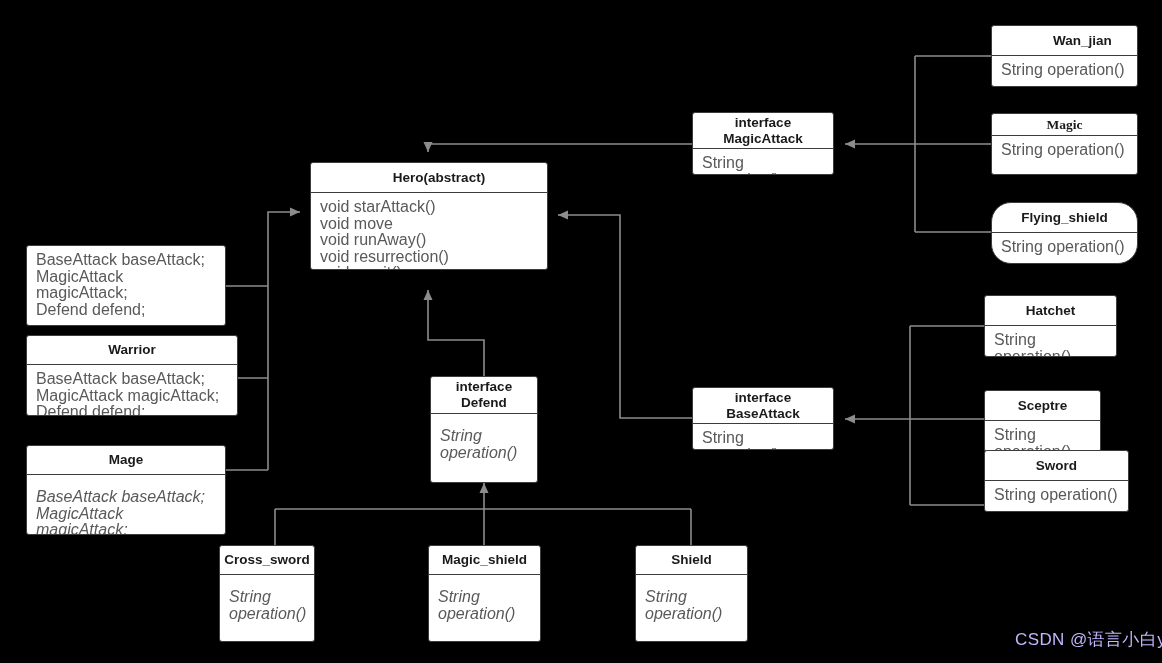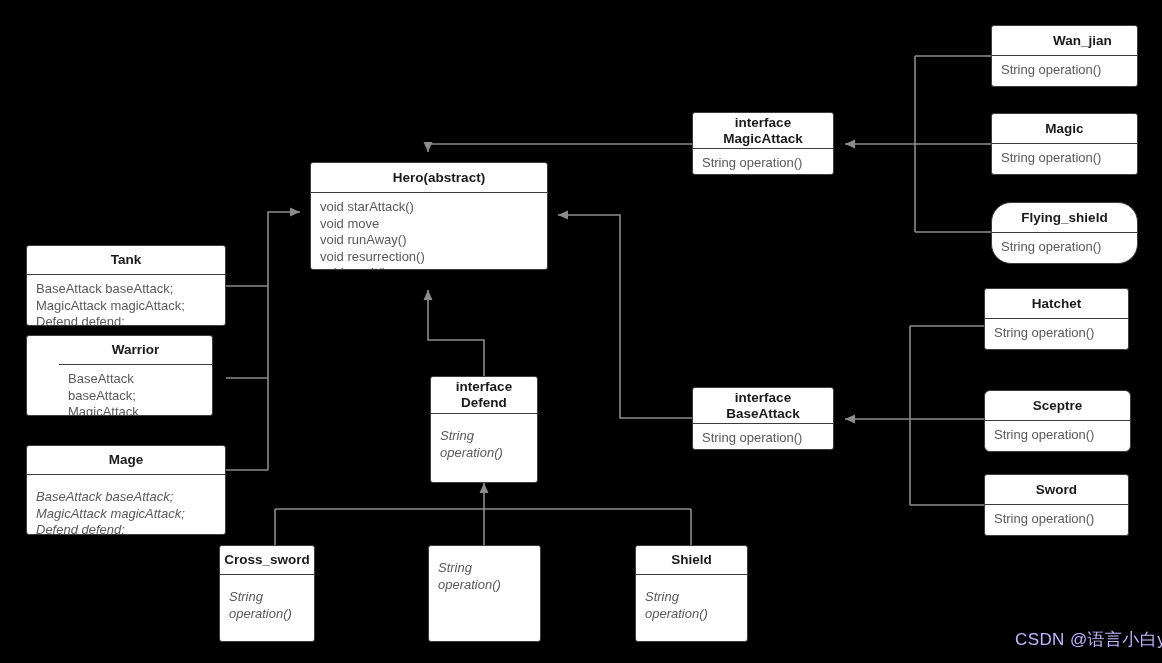--- a/index.html
+++ b/index.html
@@ -42,21 +42,21 @@
     display: flex;
     flex-direction: column;
     align-items: center;
     justify-content: center;
     border-bottom: 1.6px solid #3c3c3c;
     width: 100%;
   }
   .uml-head .iface-kw { font-weight: bold; }
   .uml-body {
     color: #595959;
-    font-size: 13px;
+    font-size: 16px;
     line-height: 16.5px;
     padding: 6px 9px 6px 9px;
     box-sizing: border-box;
     white-space: pre-line;
   }
   .uml-body.pad-top { padding-top: 14px; font-style: italic; }
   .watermark {
     position: absolute;
     color: #c4b5fd;
     font-size: 17px;
@@ -125,29 +125,26 @@
       <span>Hero(abstract)</span>
     </div>
     <div class="uml-body">void starAttack()
 void move
 void runAway()
 void resurrection()
 void await()</div>
   </div>
 
   <div class="uml-box" style="left:26px; top:245px; width:200px; height:81px;">
-    <div class="uml-head" style="height:29px;">
-      <span>Tank</span>
-    </div>
     <div class="uml-body">BaseAttack baseAttack;
 MagicAttack magicAttack;
 Defend defend;</div>
   </div>
 
-  <div class="uml-box" style="left:26px; top:335px; width:187px; height:81px;padding-left:32px;">
+  <div class="uml-box" style="left:26px; top:335px; width:212px; height:81px;">
     <div class="uml-head" style="height:29px;">
       <span>Warrior</span>
     </div>
     <div class="uml-body">BaseAttack baseAttack;
 MagicAttack magicAttack;
 Defend defend;</div>
   </div>
 
   <div class="uml-box" style="left:26px; top:425px; width:200px; height:90px;margin-top:20px;">
     <div class="uml-head" style="height:29px;">
@@ -184,63 +181,66 @@
   </div>
 
   <div class="uml-box" style="left:991px; top:25px; width:147px; height:62px;">
     <div class="uml-head" style="height:30px;padding-left:36px;">
       <span>Wan_jian</span>
     </div>
     <div class="uml-body">String operation()</div>
   </div>
 
   <div class="uml-box" style="left:991px; top:113px; width:147px; height:62px;">
-    <div class="uml-head" style="height:30px;">
+    <div class="uml-head" style="height:22px;font-family:Liberation Serif, serif;">
       <span>Magic</span>
     </div>
     <div class="uml-body">String operation()</div>
   </div>
 
   <div class="uml-box" style="left:991px; top:202px; width:147px; height:62px;border-radius:20px;">
     <div class="uml-head" style="height:30px;">
       <span>Flying_shield</span>
     </div>
     <div class="uml-body">String operation()</div>
   </div>
 
-  <div class="uml-box" style="left:984px; top:288px; width:145px; height:62px;">
+  <div class="uml-box" style="left:984px; top:295px; width:133px; height:62px;">
     <div class="uml-head" style="height:30px;">
       <span>Hatchet</span>
     </div>
     <div class="uml-body">String operation()</div>
   </div>
 
-  <div class="uml-box" style="left:984px; top:390px; width:147px; height:62px;border-radius:6px;">
+  <div class="uml-box" style="left:984px; top:390px; width:117px; height:62px;">
     <div class="uml-head" style="height:30px;">
       <span>Sceptre</span>
     </div>
     <div class="uml-body">String operation()</div>
   </div>
 
-  <div class="uml-box" style="left:984px; top:474px; width:145px; height:62px;">
+  <div class="uml-box" style="left:984px; top:450px; width:145px; height:62px;">
     <div class="uml-head" style="height:30px;">
       <span>Sword</span>
     </div>
     <div class="uml-body">String operation()</div>
   </div>
 
   <div class="uml-box" style="left:219px; top:545px; width:96px; height:97px;">
     <div class="uml-head" style="height:29px;">
       <span>Cross_sword</span>
     </div>
     <div class="uml-body pad-top">String
 operation()</div>
   </div>
 
   <div class="uml-box" style="left:428px; top:545px; width:113px; height:97px;">
+    <div class="uml-head" style="height:29px;">
+      <span>Magic_shield</span>
+    </div>
     <div class="uml-body pad-top">String
 operation()</div>
   </div>
 
   <div class="uml-box" style="left:635px; top:545px; width:113px; height:97px;">
     <div class="uml-head" style="height:29px;">
       <span>Shield</span>
     </div>
     <div class="uml-body pad-top">String
 operation()</div>

